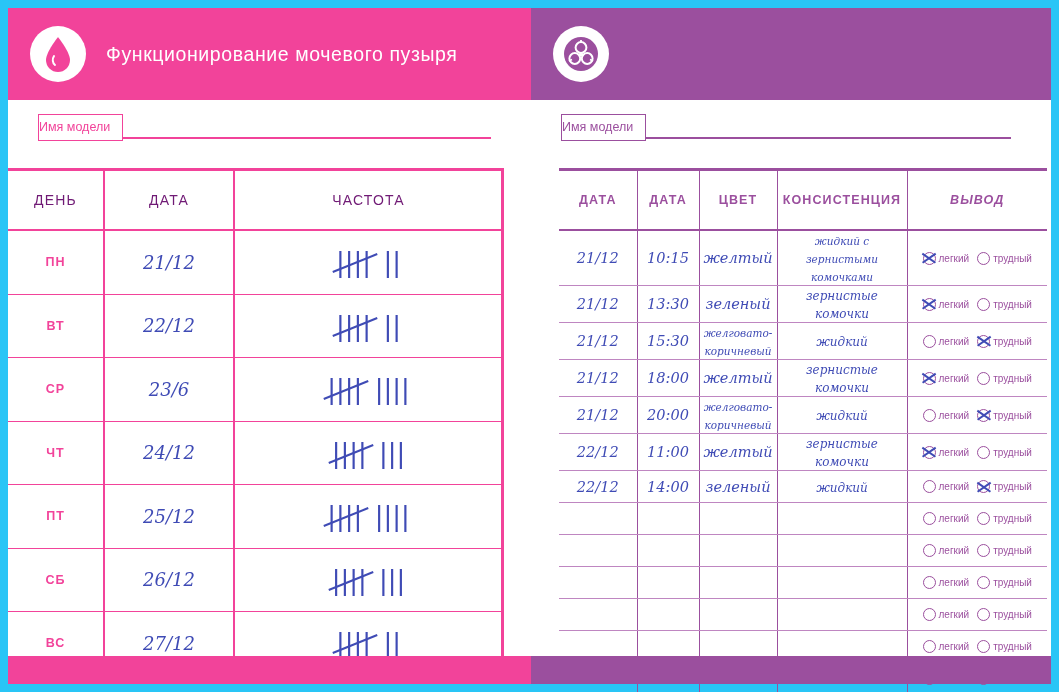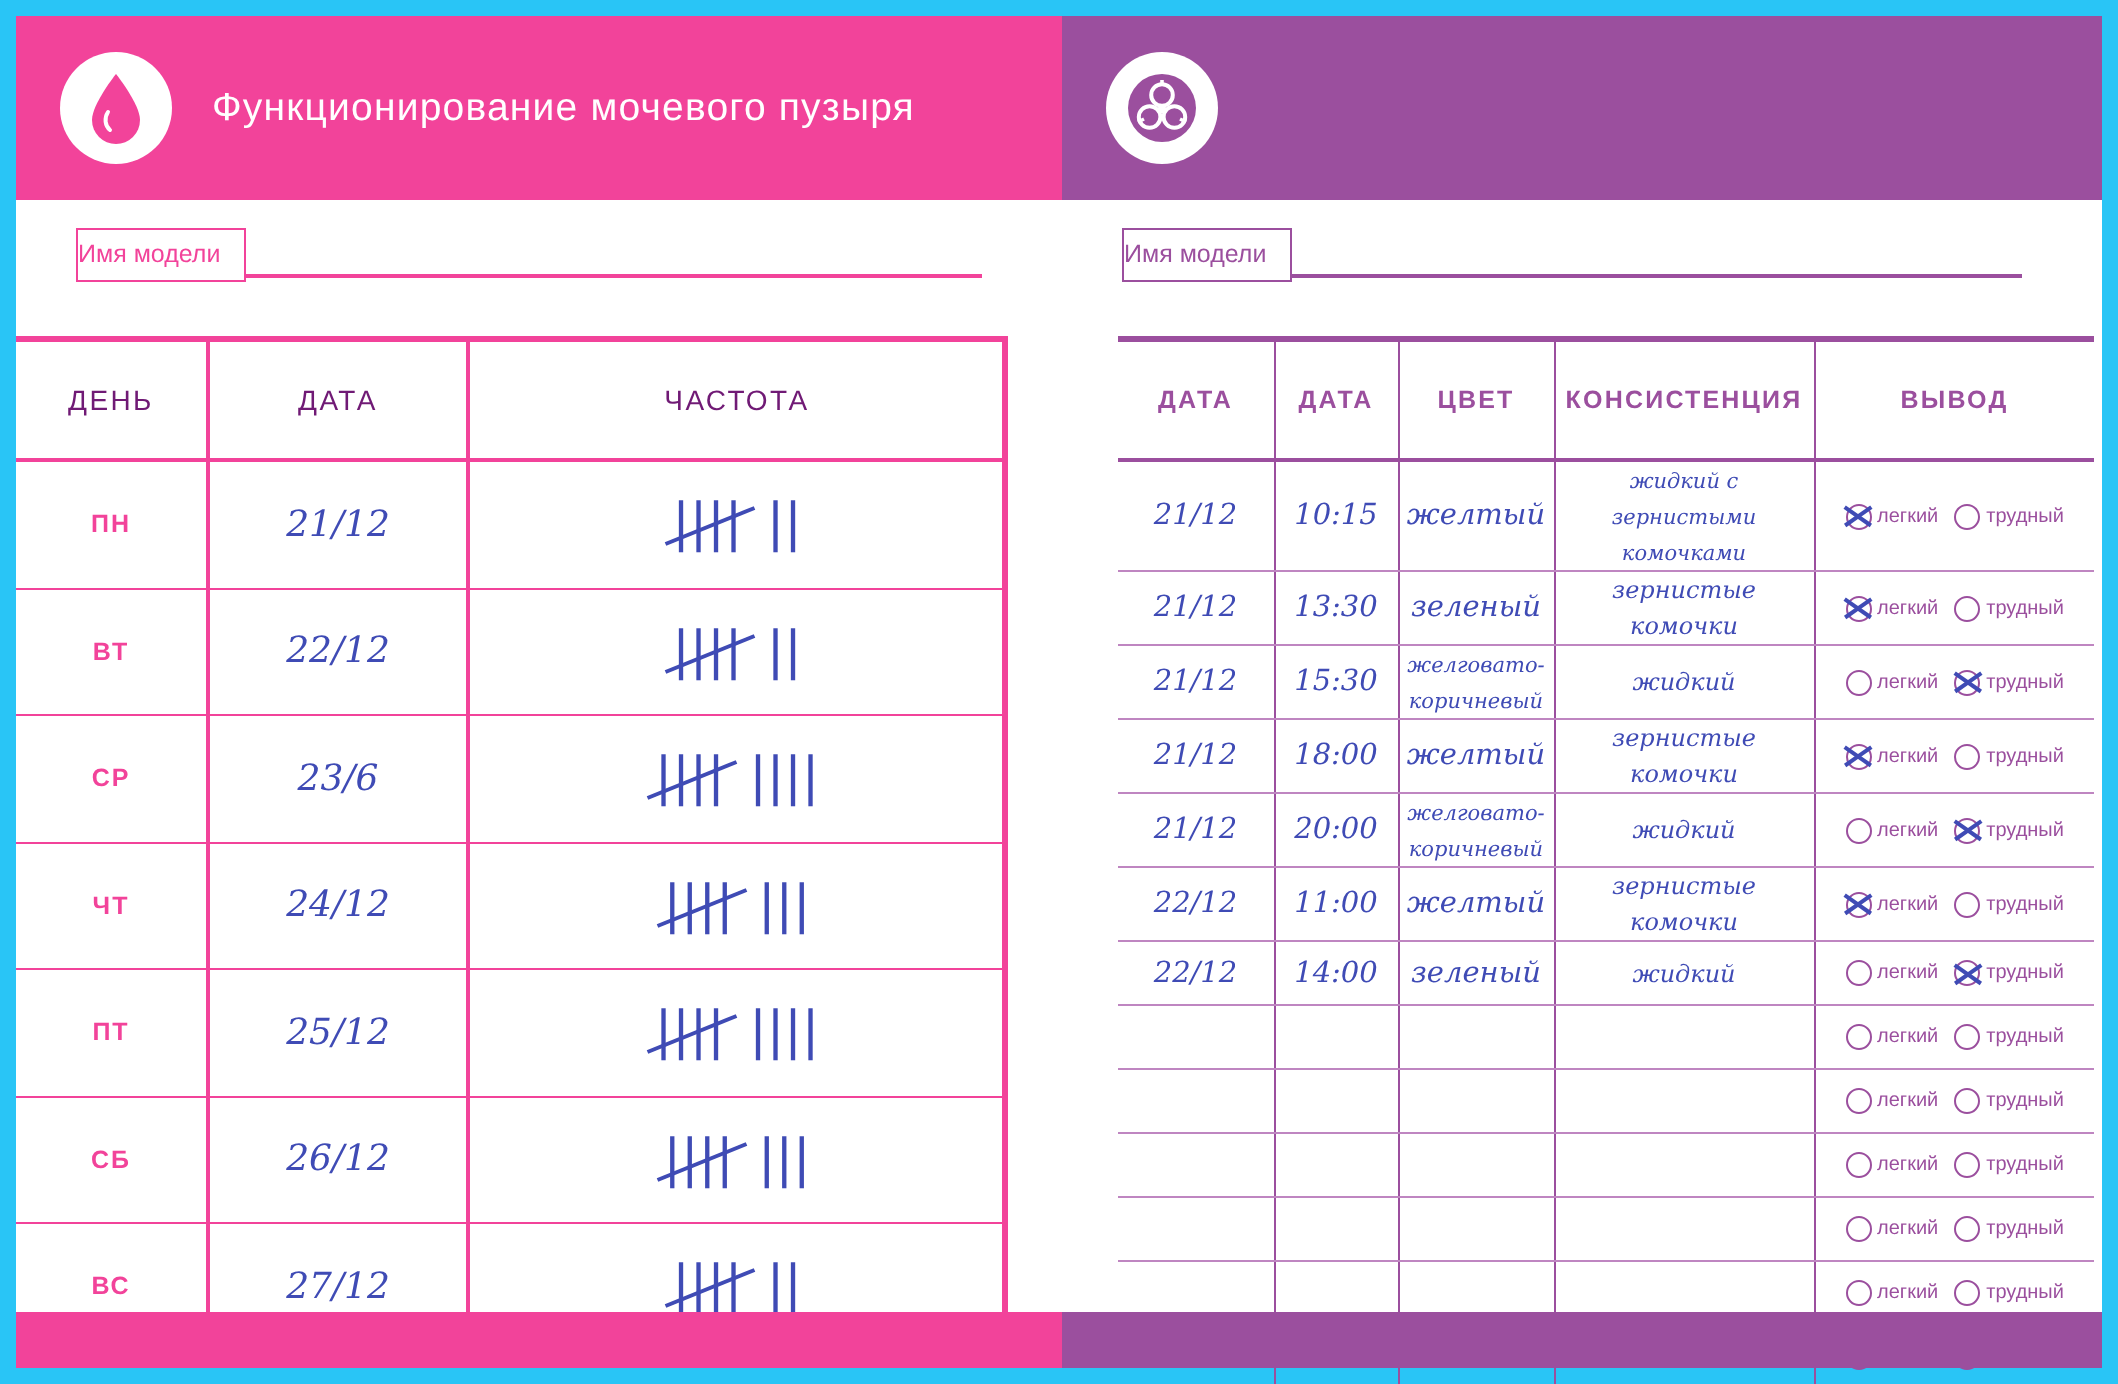--- a/index.html
+++ b/index.html
@@ -173,21 +173,21 @@
     color: #9b4f9e;
     font-size: 12.5px;
     letter-spacing: 1.1px;
     font-weight: bold;
     height: 56px;
     border-bottom: 2px solid #9b4f9e;
     border-right: 1.6px solid #9b4f9e;
     text-align: center;
     vertical-align: middle;
   }
-  .tbl-right th:last-child { border-right: none; }
+  .tbl-right th:last-child { border-right: none; font-style: italic; }
   .tbl-right td {
     height: 31px;
     border-bottom: 1.3px solid #bf86c1;
     border-right: 1.6px solid #9b4f9e;
     text-align: center;
     vertical-align: middle;
     padding: 0;
   }
   .tbl-right td:last-child { border-right: none; }
   .handp {

